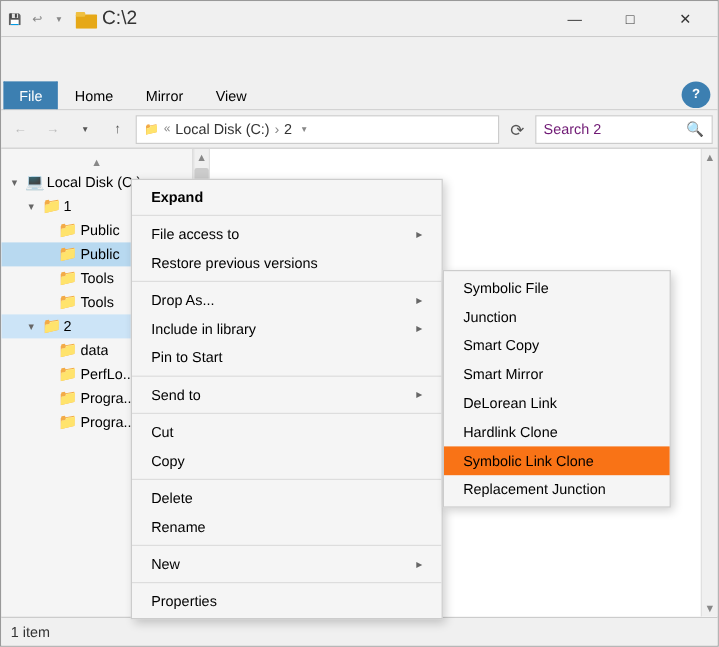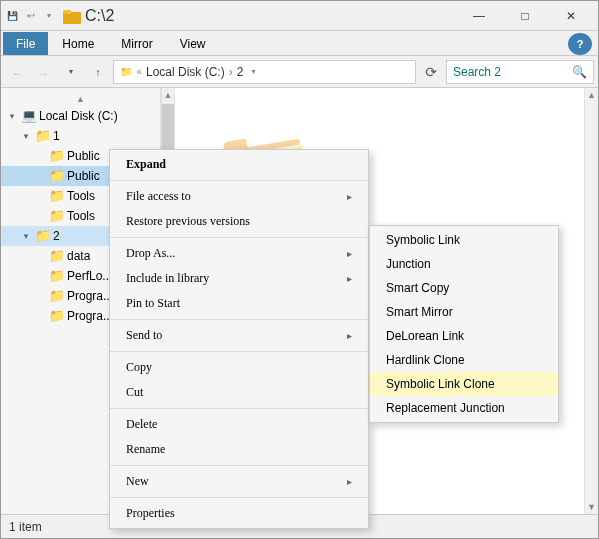--- a/index.html
+++ b/index.html
@@ -71,22 +71,23 @@
 
     
     .ribbon {
       background: #f0f0f0;
       border-bottom: 1px solid #ccc;
       flex-shrink: 0;
     }
     .ribbon-tabs {
       display: flex;
       height: 24px;
-      align-items: flex-end;
+      align-items: center;
       padding: 0 2px;
+      margin-top: 36px;
     }
     .ribbon-tab {
       padding: 4px 12px;
       font-size: 12px;
       cursor: pointer;
       border: 1px solid transparent;
       border-bottom: none;
       margin-right: 1px;
     }
     .ribbon-tab.active {
@@ -228,21 +229,20 @@
       padding: 2px 0;
     }
     .menu-item {
       display: flex;
       align-items: center;
       padding: 5px 16px;
       cursor: pointer;
       font-size: 12px;
       position: relative;
       justify-content: space-between;
-      font-family: Liberation Serif, serif;
     }
     .menu-item .arrow {
       font-size: 10px;
       color: #666;
     }
     .menu-divider {
       height: 1px;
       background: #ddd;
       margin: 3px 0;
     }
@@ -314,21 +314,21 @@
     <div class="address-path">
       <span style="font-size:10px;">📁</span>
       <span style="font-size:10px; color:#888;">«</span>
       <span style="color:#333; cursor:pointer;">Local Disk (C:)</span>
       <span style="color:#888;">›</span>
       <span style="color:#333; cursor:pointer;">2</span>
       <span style="font-size:8px; color:#888; margin-left:4px;">▾</span>
     </div>
     <div class="refresh-btn">⟳</div>
     <div class="search-box">
-      <span style="flex:1; color:#0f766e;">Search 2</span>
+      <span style="flex:1; color:#701a75;">Search 2</span>
       <span style="color:#666; font-size:12px;">🔍</span>
     </div>
   </div>
 
   <div class="main-content">
 
     <div style="display:flex; flex-direction:row;">
       <div class="sidebar">
 
         <div style="display:flex; justify-content:center; padding:2px;">
@@ -466,25 +466,25 @@
     <div class="menu-divider"></div>
 
     <div class="menu-item">
       <span>Send to</span>
       <span class="arrow">▸</span>
     </div>
 
     <div class="menu-divider"></div>
 
     <div class="menu-item">
+      <span>Cut</span>
+    </div>
+
+    <div class="menu-item">
       <span>Copy</span>
-    </div>
-
-    <div class="menu-item">
-      <span>Cut</span>
     </div>
 
     <div class="menu-divider"></div>
 
     <div class="menu-item">
       <span>Delete</span>
     </div>
 
     <div class="menu-item">
       <span>Rename</span>
@@ -500,38 +500,38 @@
     <div class="menu-divider"></div>
 
     <div class="menu-item">
       <span>Properties</span>
     </div>
 
   </div>
 
   <div class="submenu">
     <div class="submenu-item">
-      <span>Symbolic Link</span>
+      <span>Symbolic File</span>
     </div>
     <div class="submenu-item">
       <span>Junction</span>
     </div>
     <div class="submenu-item">
       <span>Smart Copy</span>
     </div>
     <div class="submenu-item">
       <span>Smart Mirror</span>
     </div>
     <div class="submenu-item">
       <span>DeLorean Link</span>
     </div>
     <div class="submenu-item">
       <span>Hardlink Clone</span>
     </div>
-    <div class="submenu-item highlighted" style="background:#fef9c3;">
+    <div class="submenu-item highlighted" style="background:#f97316;">
       <span>Symbolic Link Clone</span>
     </div>
     <div class="submenu-item">
       <span>Replacement Junction</span>
     </div>
   </div>
 
 </div>
 
 </body></html>

